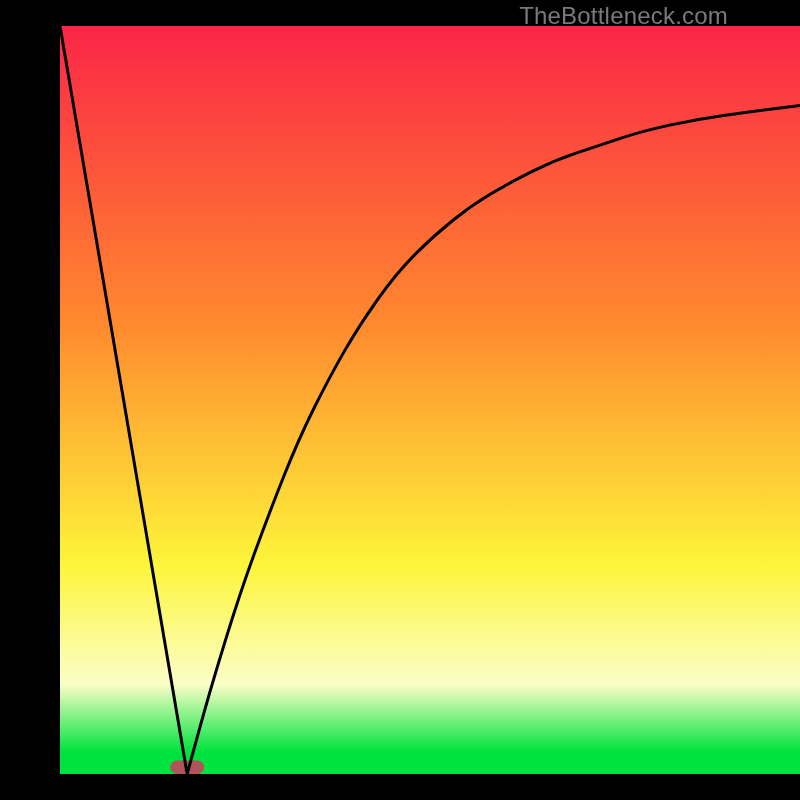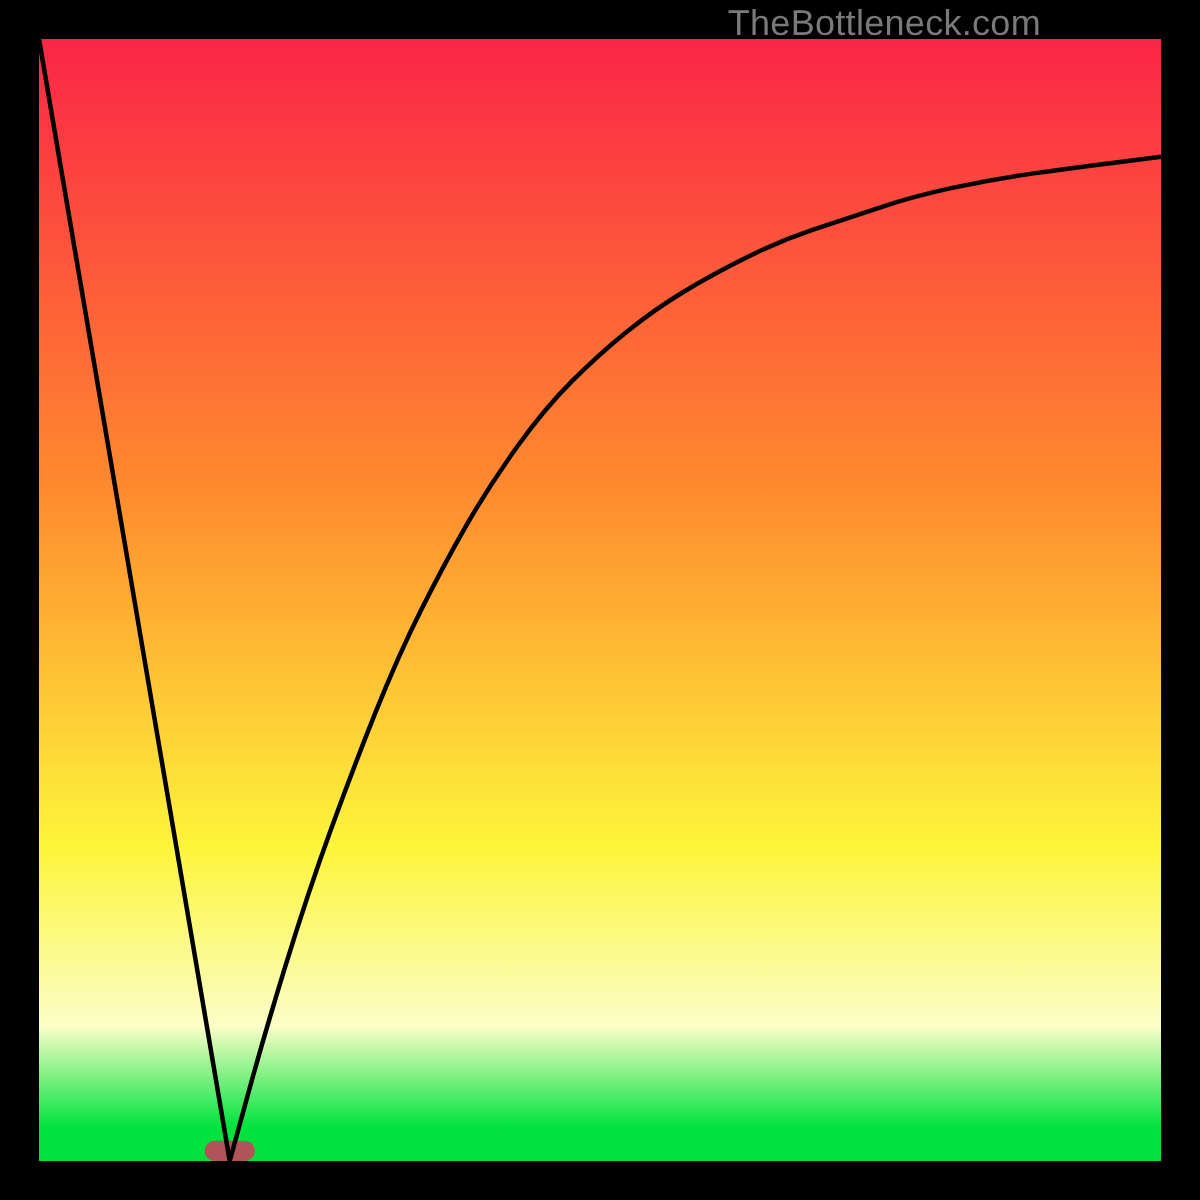--- a/index.html
+++ b/index.html
@@ -8,20 +8,21 @@
     width: 800px;
     height: 800px;
     background: #000;
     overflow: hidden;
     font-family: Arial, Helvetica, sans-serif;
   }
   .stage {
     position: relative;
     width: 708px;
     height: 800px;
+    margin-left: 34px;
   }
   svg.chart {
     position: absolute;
     left: 0;
     top: 0;
     width: 800px;
     height: 800px;
     display: block;
   }
   .watermark {

